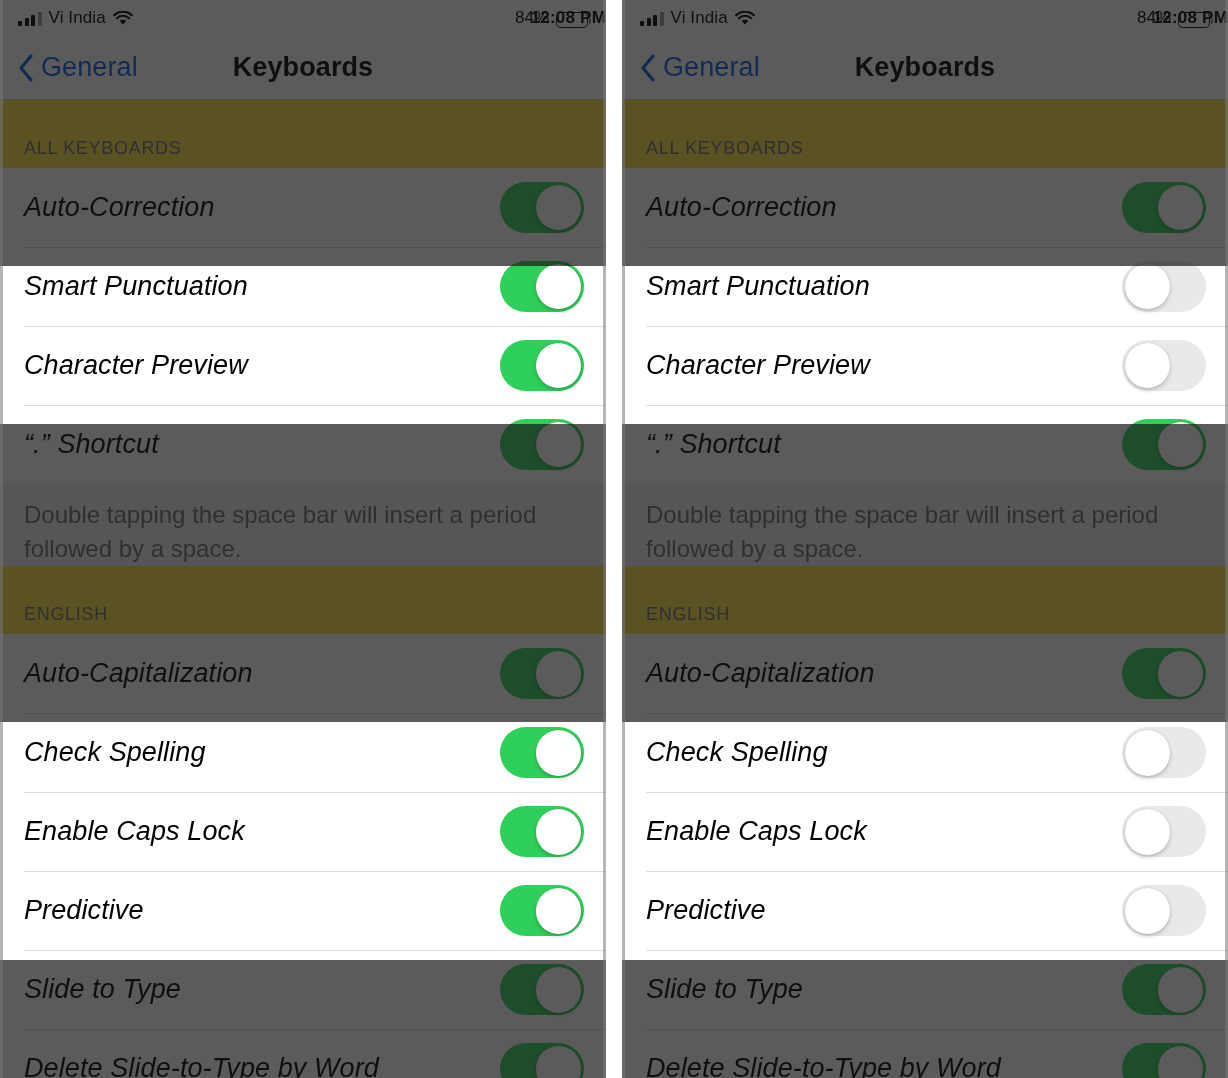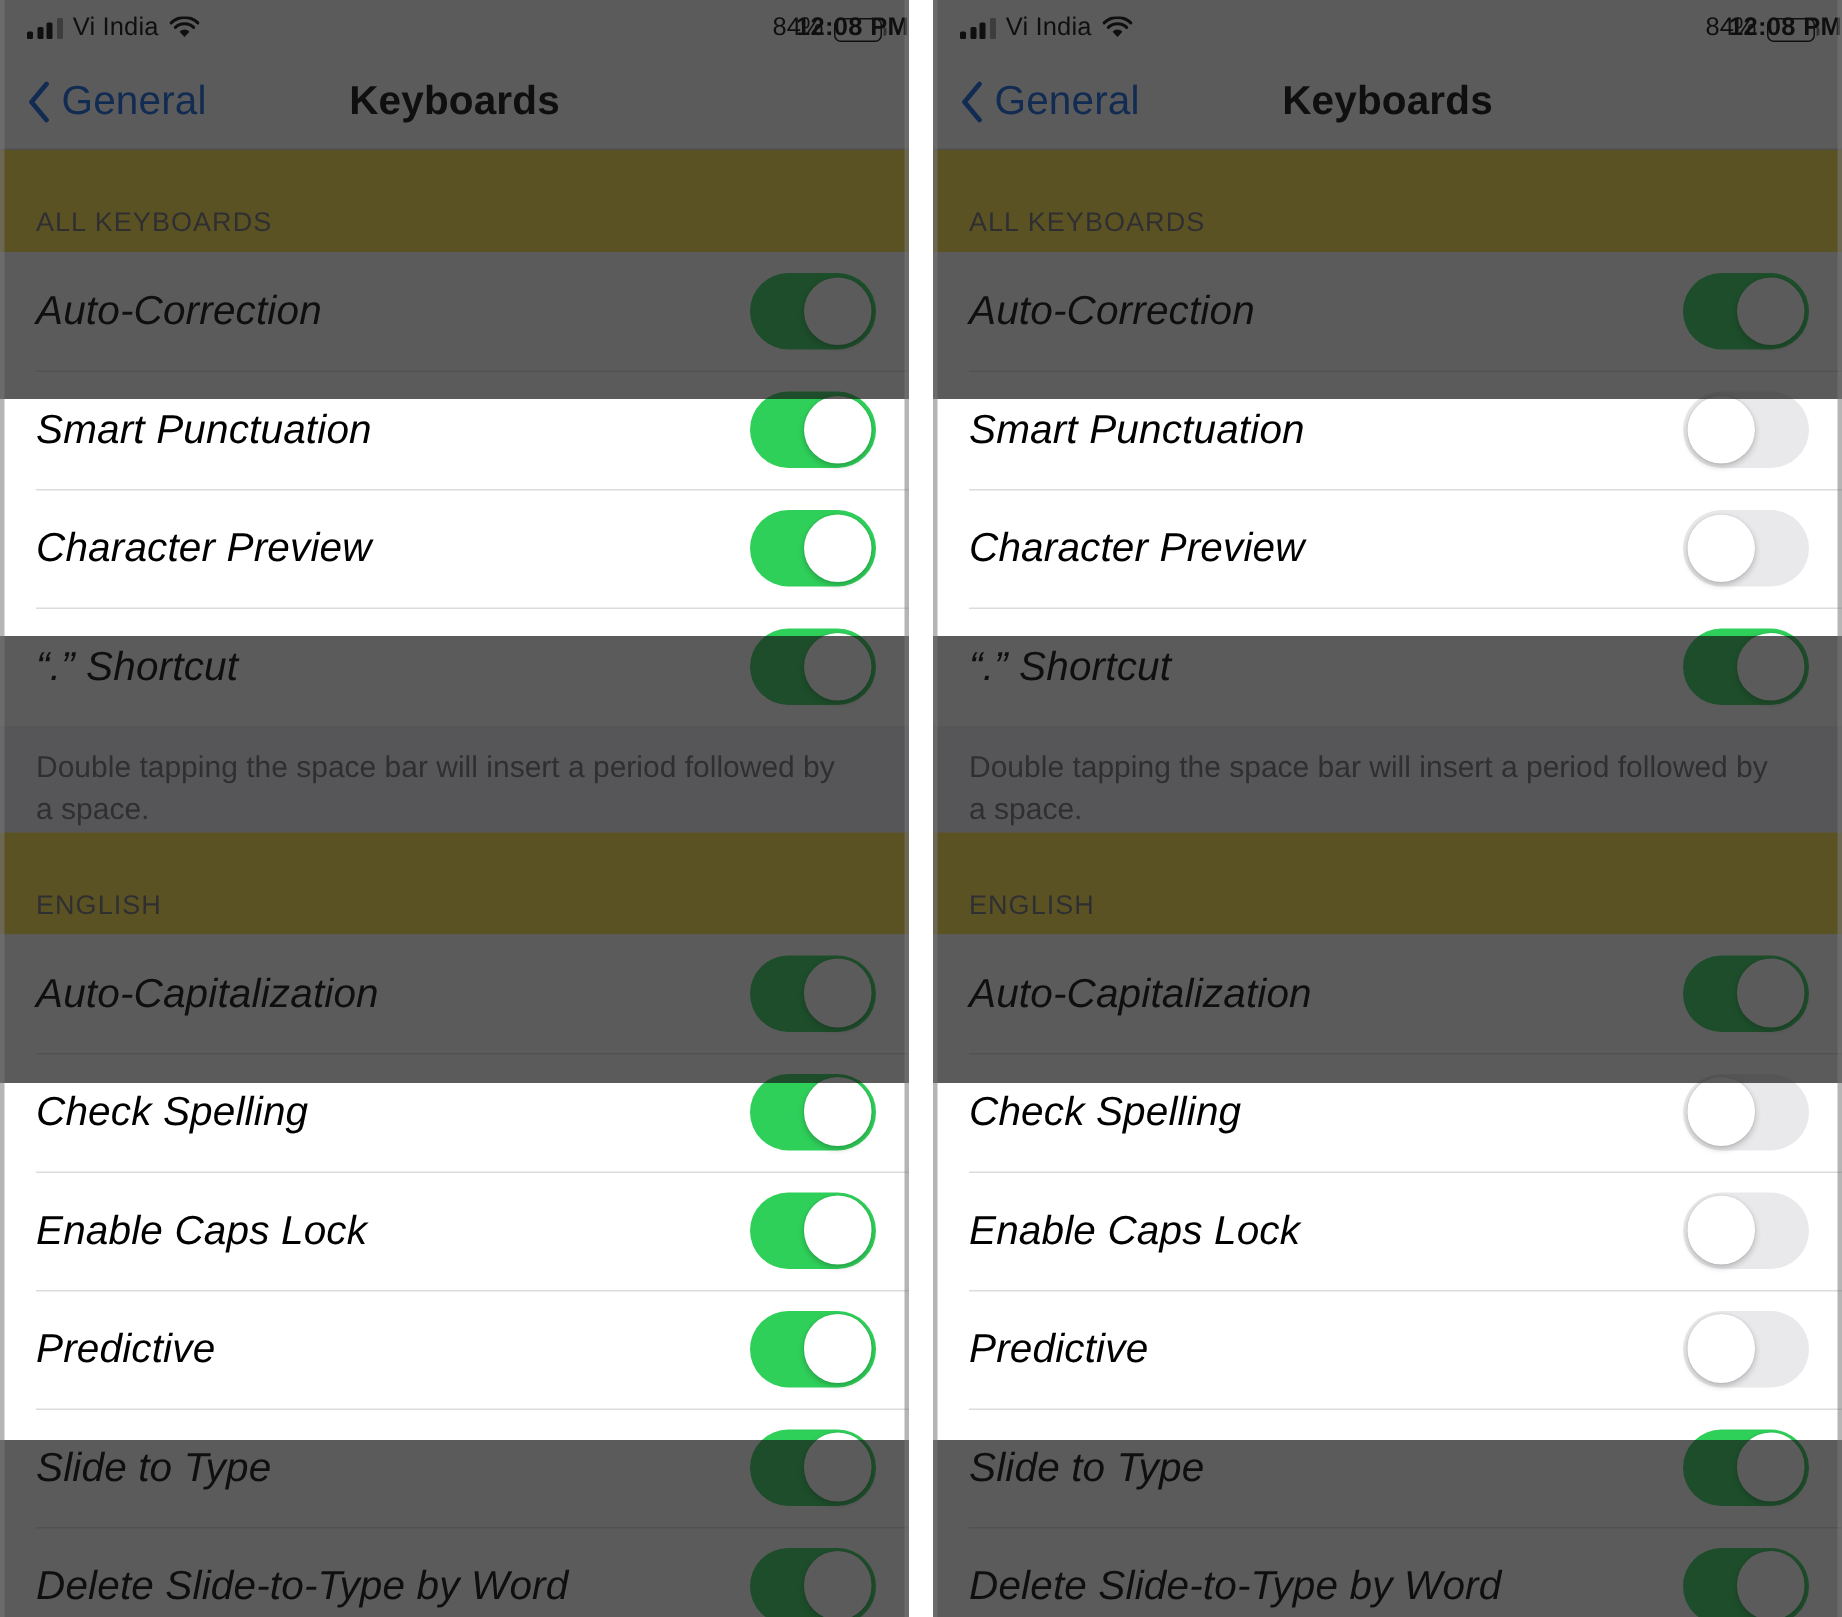--- a/index.html
+++ b/index.html
@@ -101,21 +101,21 @@
     height: 79px; background: #ffffff;
     display: flex; align-items: center;
     padding: 0 22px 0 24px; position: relative;
   }
   .row + .row:before {
     content: ""; position: absolute; left: 24px; right: 0; top: 0;
     height: 1px; background: #dcdce0;
   }
   .row-label { font-size: 27px; color: #000; letter-spacing: .1px; font-style: italic; }
   .footnote {
-    font-size: 20px; color: #6d6d72; line-height: 1.42;
+    font-size: 24px; color: #6d6d72; line-height: 1.42;
     padding: 14px 40px 0 24px; background: #efeff4;
   }
 
   
   .switch {
     margin-left: auto; width: 84px; height: 51px; border-radius: 26px;
     position: relative; flex: 0 0 auto; cursor: pointer;
     background: #e9e9eb;
   }
   .switch.on { background: #2fd05a; }

